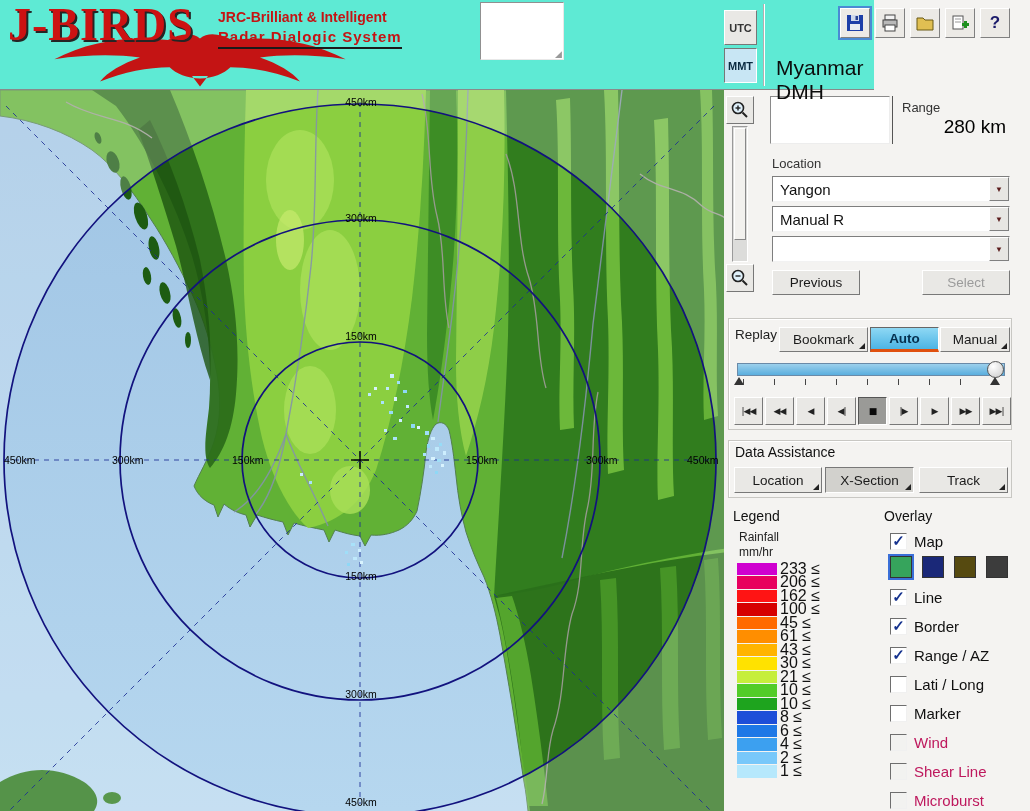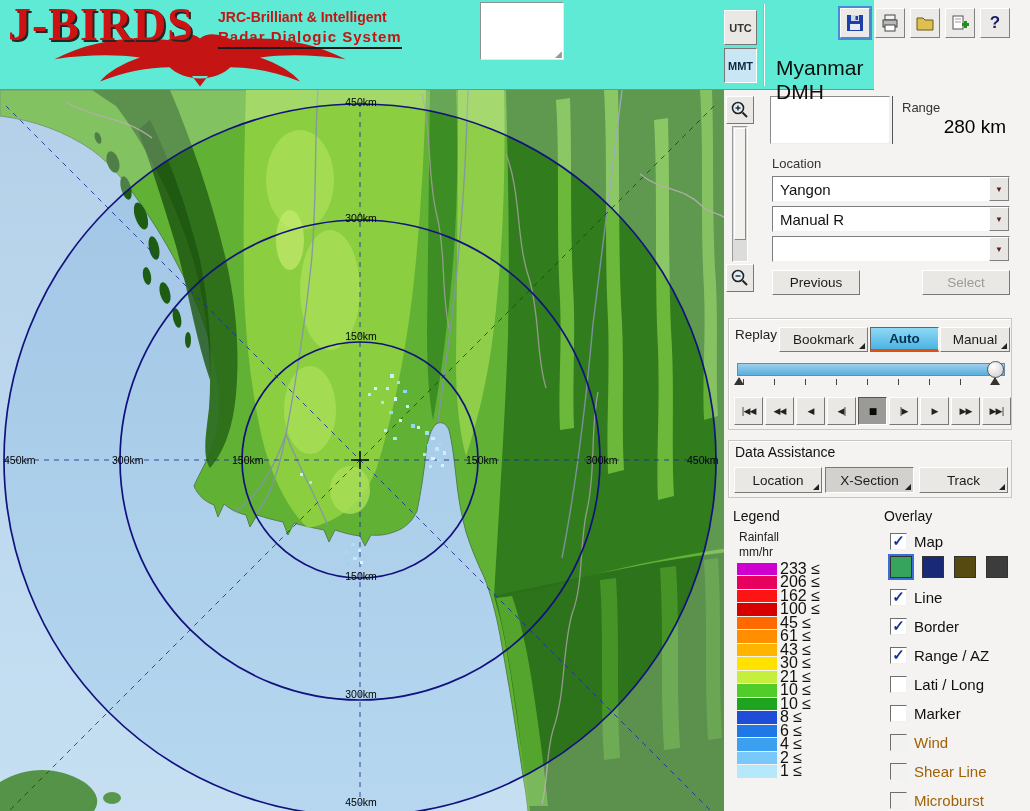--- a/index.html
+++ b/index.html
@@ -59,21 +59,21 @@
   .lg-unit{position:absolute;font-size:12px;color:#222}
   .lg-list{position:absolute;left:13px;top:472px}
   .lg-row{display:flex;align-items:center;height:13.5px}
   .lg-bar{width:40px;height:12.5px}
   .lg-val{font-size:16px;color:#111;padding-left:3px;white-space:nowrap}
   .ov-list{position:absolute;left:160px;top:438px;width:146px;height:283px}
   .ov-row{position:absolute;left:6px;height:22px;display:flex;align-items:center;gap:7px;cursor:pointer}
   .chk{width:17px;height:17px;background:#fff;border:1px solid;border-color:#6e6e6e #f0f0f0 #f0f0f0 #6e6e6e;display:flex;align-items:center;justify-content:center;flex:0 0 17px}
   .chk i{font-style:normal;font-size:15px;font-weight:bold;color:#15328e;line-height:15px;margin-top:-2px}
   .ov-label{font-size:15px;color:#101010;white-space:nowrap}
-  .ov-row.disabled .ov-label{color:#a16207}
+  .ov-row.disabled .ov-label{color:#be185d}
   .ov-row.disabled .chk{background:#f2f2f0}
   .swatch{position:absolute;top:0;width:22px;height:22px;border:1px solid #333;cursor:pointer}
   .swatch.sel{outline:2px solid #3a6fd8}
 </style>
 </head>
 <body>
 
 <div class="app">
 
   <div class="header">

